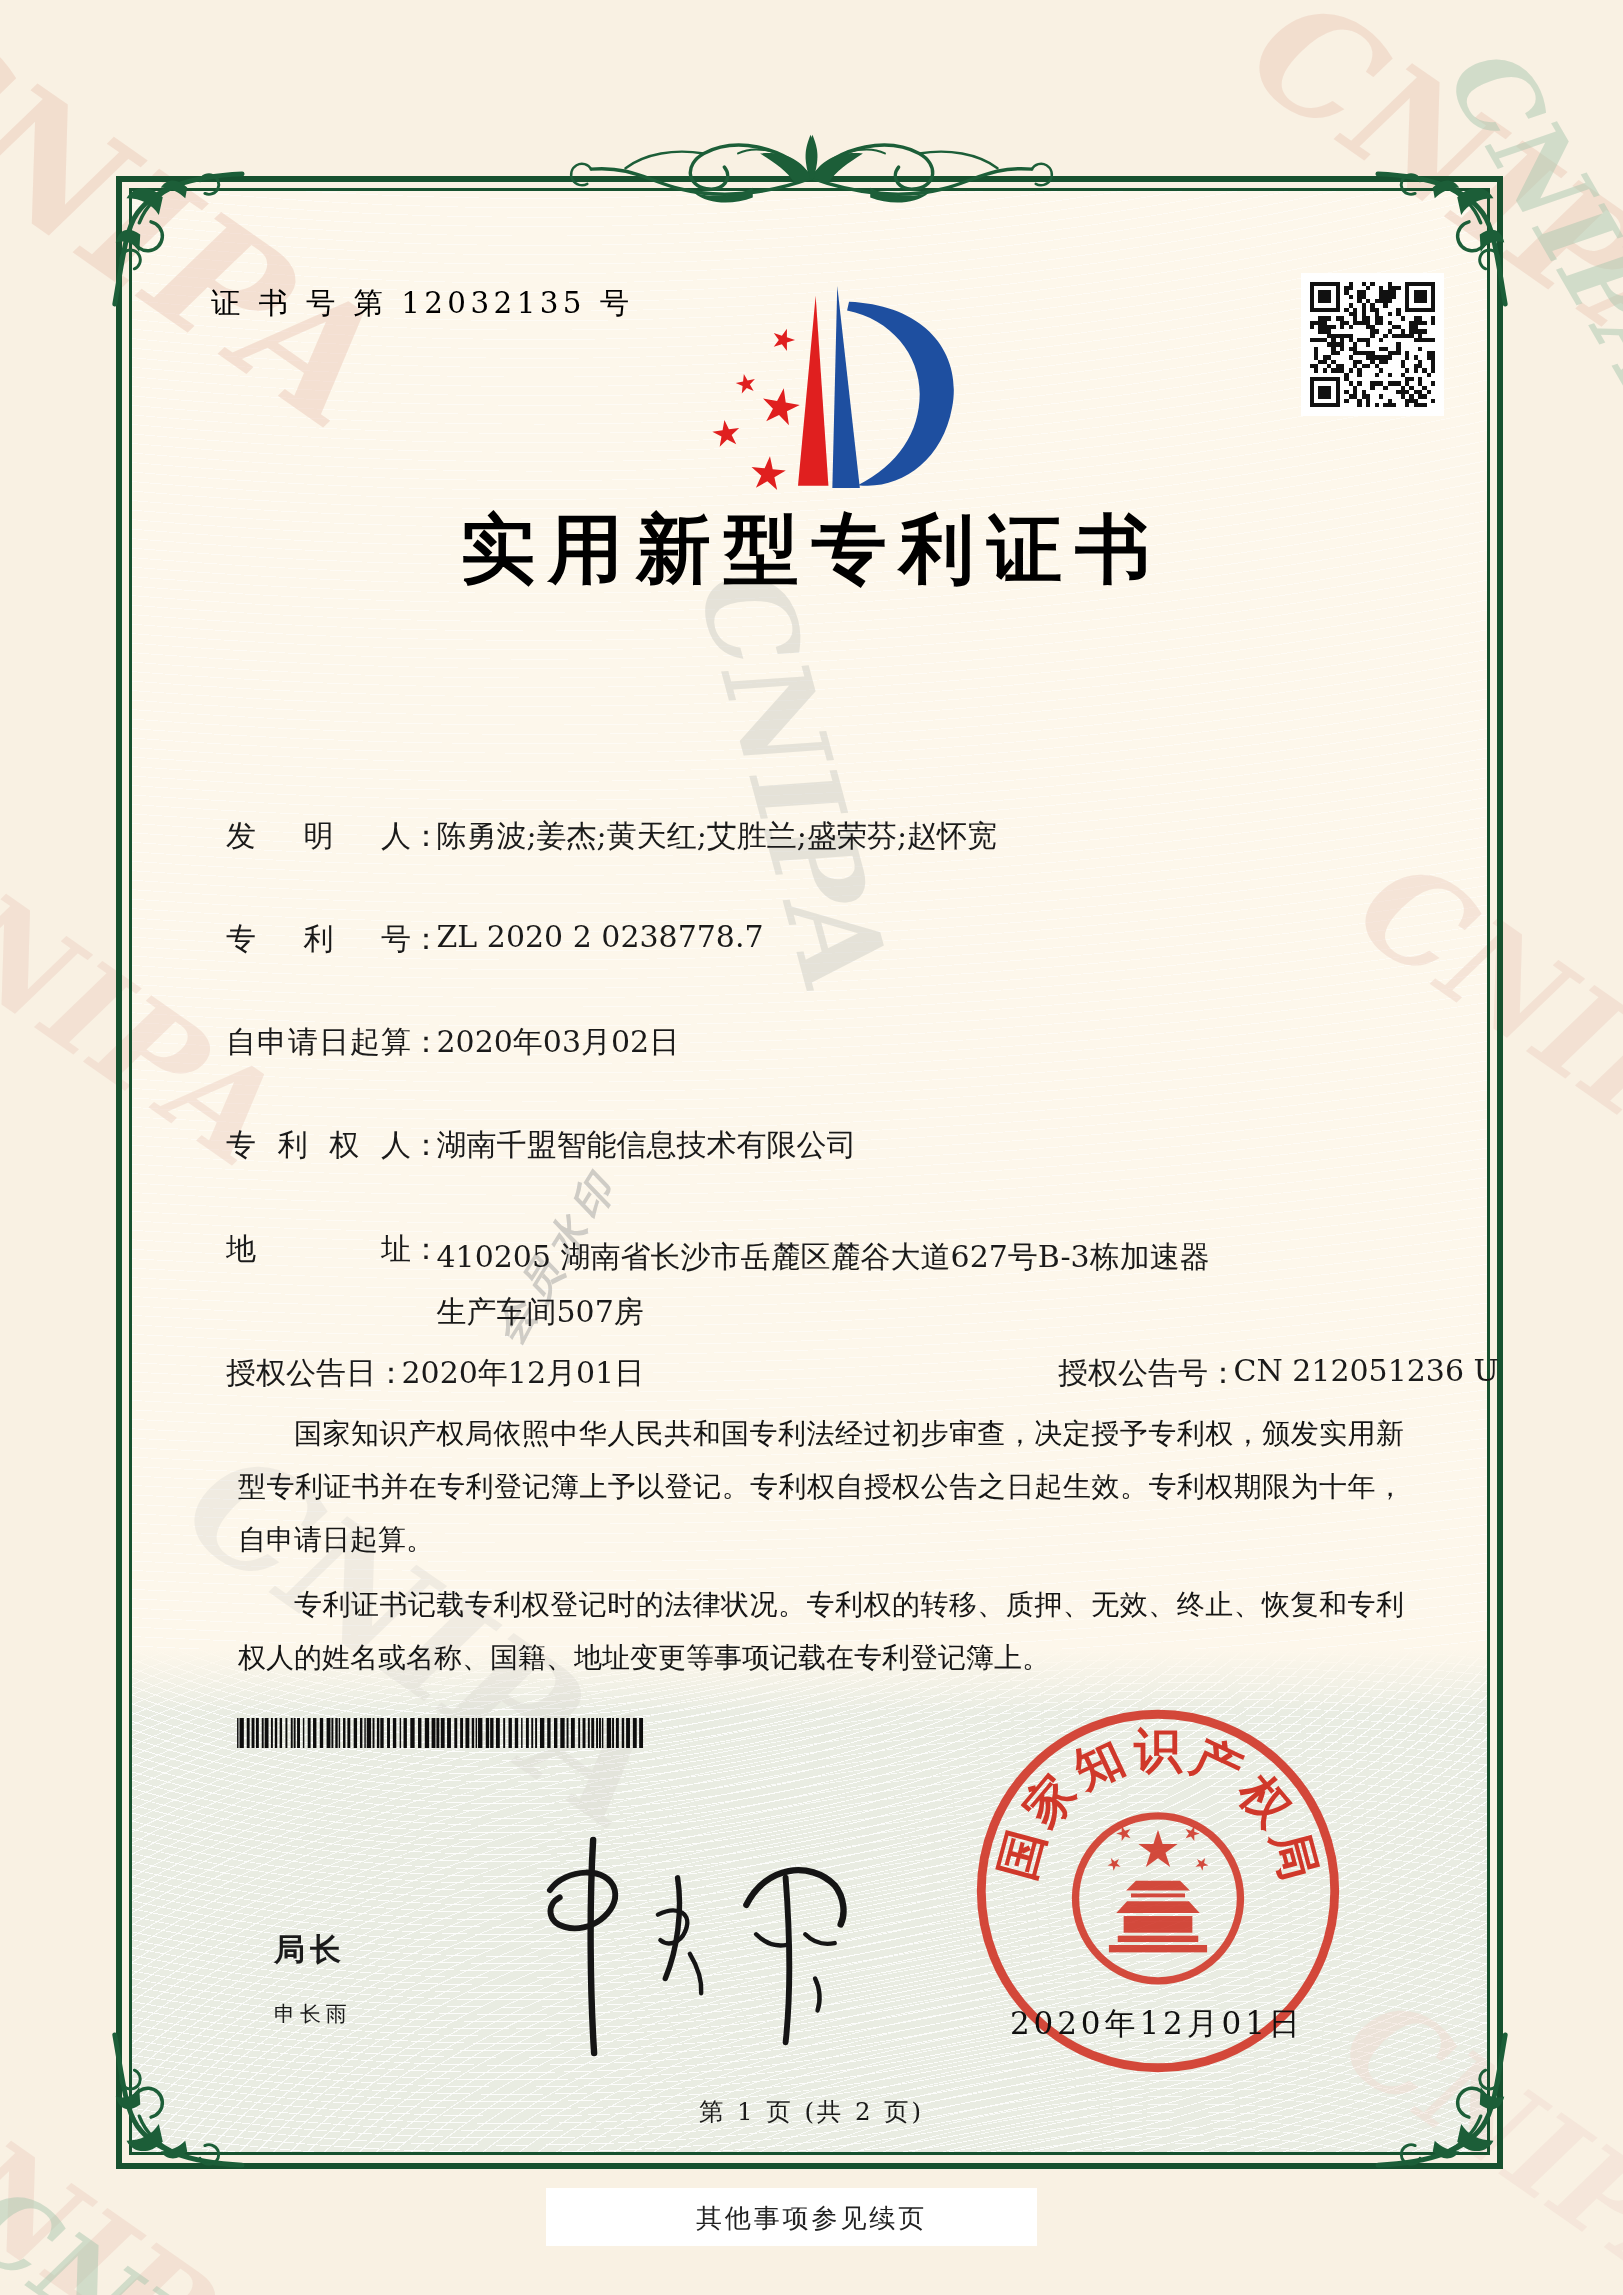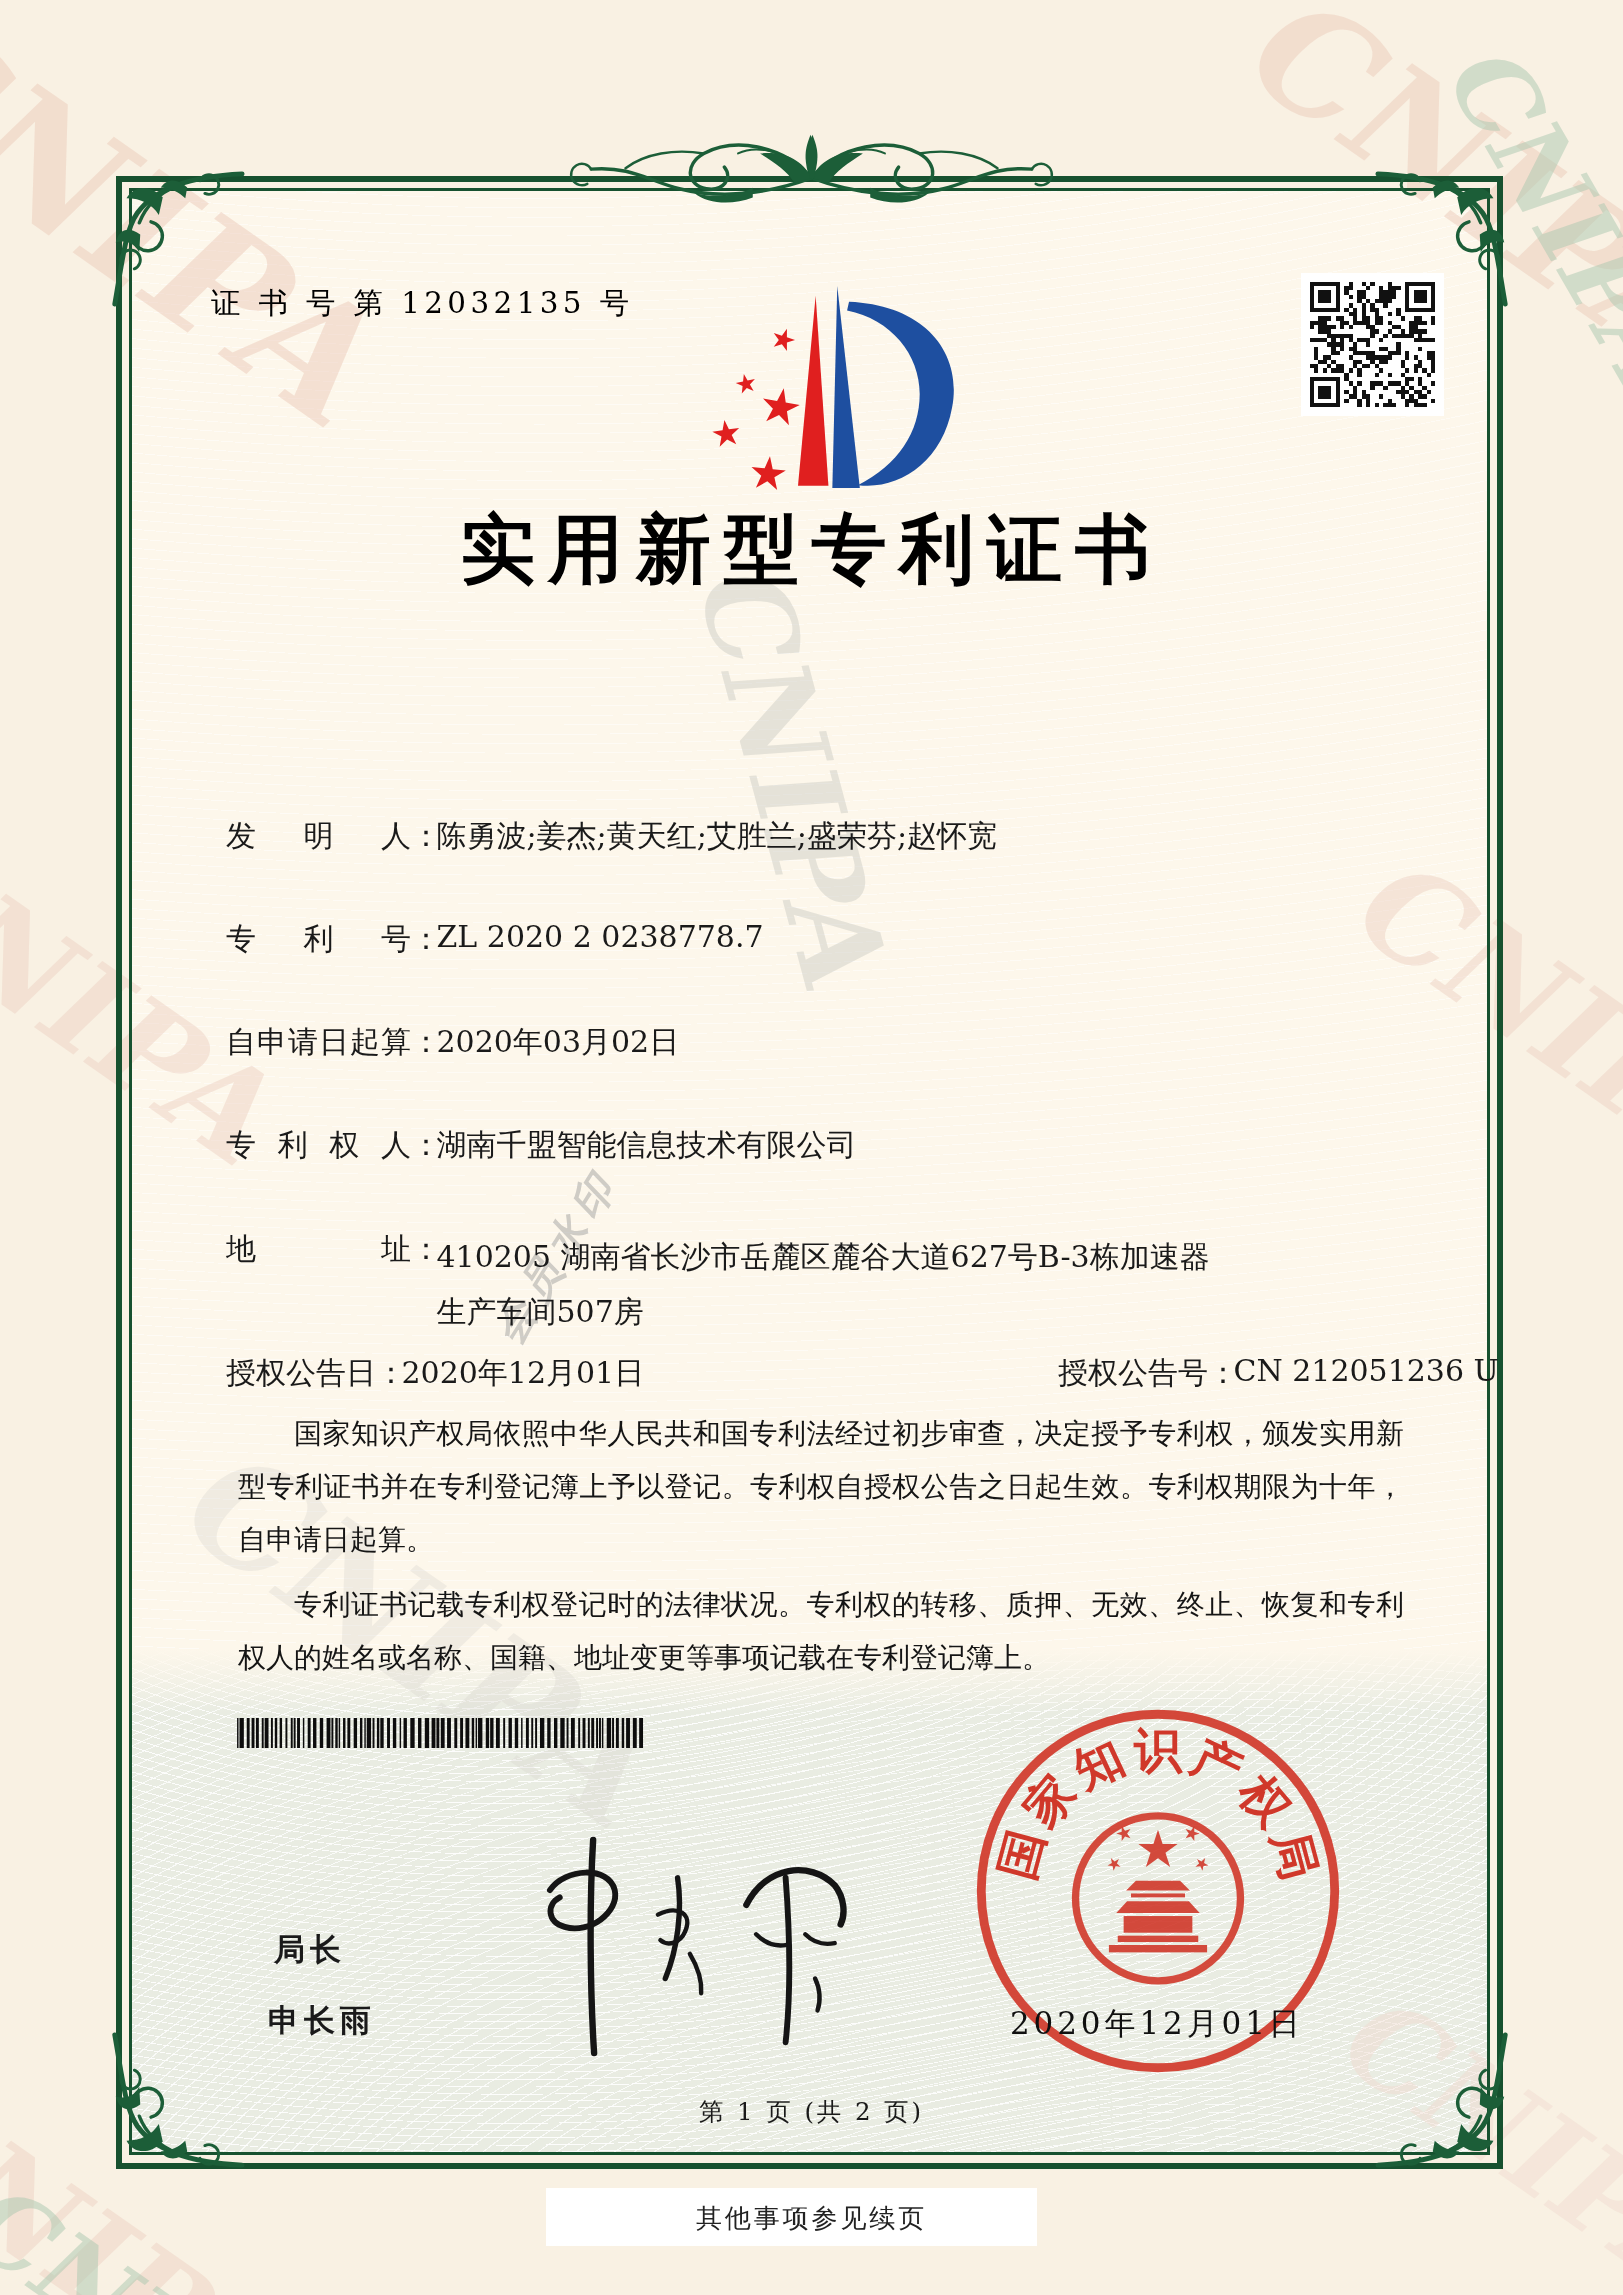--- a/index.html
+++ b/index.html
@@ -36,21 +36,21 @@
   .fvalue{display:inline-block;vertical-align:top;}
   .addr-val{display:inline-block;vertical-align:top;white-space:normal;width:972px;line-height:1.84;}
   .glabel{display:inline-block;vertical-align:top;}
   .grant2{position:absolute;left:832px;top:0;}
 
   .paras{position:absolute;left:226px;top:1395px;width:1190px;font-size:28px;line-height:53px;text-align:justify;color:#151515;}
   .paras p{margin:12px;text-indent:56px;}
 
   .barcode-wrap{position:absolute;left:234px;top:1718px;z-index:12;}
   .sign-title{position:absolute;left:274px;top:1929px;font-size:31px;font-weight:bold;letter-spacing:4.9px;}
-  .sign-name{position:absolute;left:268px;top:2000px;font-size:31px;font-weight:bold;letter-spacing:4.9px;}
+  .sign-name{position:absolute;left:274px;top:2000px;font-size:21px;font-weight:normal;letter-spacing:4.9px;}
   .signature{position:absolute;left:491px;top:1831px;z-index:13;}
 
   .seal{position:absolute;left:969px;top:1702px;width:378px;height:378px;z-index:20;mix-blend-mode:multiply;}
   .seal svg{position:absolute;left:0;top:0;}
   #seal-chars{position:absolute;inset:0;z-index:21;}
   .seal-ch{position:absolute;font-size:48px;font-weight:bold;color:#d0382a;font-family:"DejaVu Serif",serif;}
   .seal-date{position:absolute;left:1010px;top:2003px;font-size:31px;letter-spacing:3.9px;color:#101010;z-index:25;}
 
   .page-num{position:absolute;left:0;width:100%;top:2095px;text-align:center;font-size:24.5px;letter-spacing:2.9px;z-index:12;}
   .white-strip{position:absolute;left:546px;top:2188px;width:491px;height:58px;background:#ffffff;z-index:5;}

